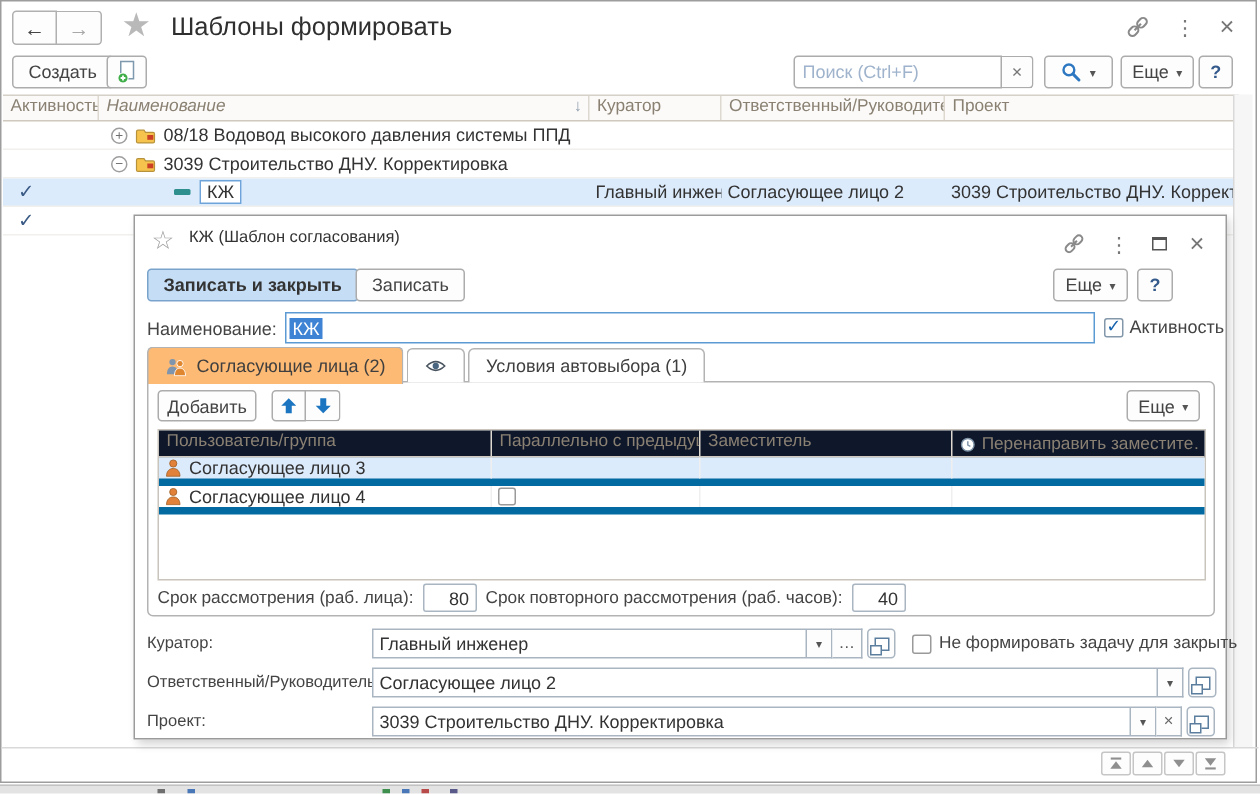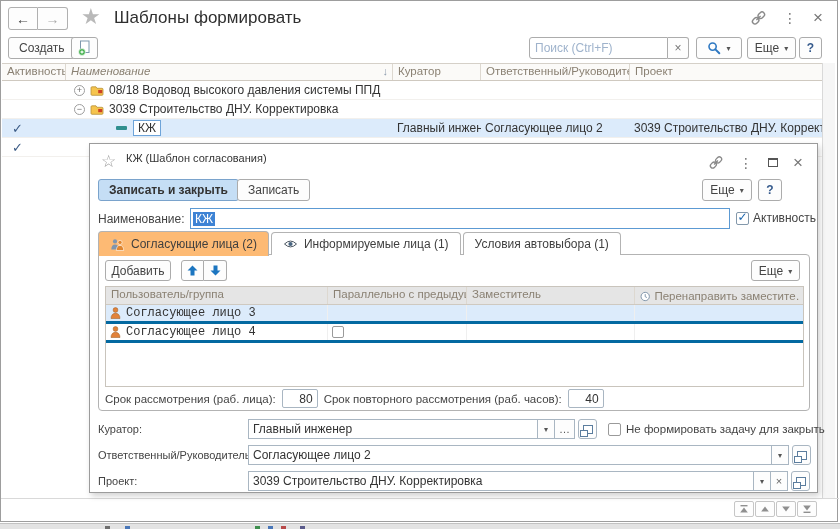--- a/index.html
+++ b/index.html
@@ -85,24 +85,24 @@
   .tab{display:inline-flex;align-items:center;gap:6px;border:1px solid #b3b3b3;border-bottom:none;border-radius:4px 4px 0 0;background:#fff;height:23px;padding:0 11px;margin-right:2px;color:#3f3f3f;white-space:nowrap;box-sizing:border-box;}
   .tab.active{height:25px;margin-bottom:-1px;background:#fdba74;z-index:3;}
   .tabpanel{position:absolute;left:8px;top:110px;width:712px;height:157px;border:1px solid #b3b3b3;border-radius:0 4px 4px 4px;box-sizing:border-box;background:#fff;z-index:1;}
   .tp-add{position:absolute;left:6px;top:5px;width:66px;height:21px;}
   .arrgroup{position:absolute;left:82px;top:5px;display:flex;}
   .arrbtn{width:23px;height:21px;background:#fdfdfd;border:1px solid var(--border);display:flex;align-items:center;justify-content:center;box-sizing:border-box;}
   .arrbtn:first-child{border-radius:3px 0 0 3px;} .arrbtn:last-child{border-left:none;border-radius:0 3px 3px 0;}
   .tp-more{position:absolute;right:9px;top:5px;width:49px;height:21px;}
 
   .itable{position:absolute;left:6px;top:31px;width:699px;height:101px;border:1px solid #c9c4bc;box-sizing:border-box;background:#fff;}
-  .ithead{display:flex;height:18px;background:#e5e5e5;border-bottom:1px solid #cfc9c0;font-size:11.5px;color:var(--hdrtext);box-sizing:border-box;}
+  .ithead{display:flex;height:18px;background:#0f172a;border-bottom:1px solid #cfc9c0;font-size:11.5px;color:var(--hdrtext);box-sizing:border-box;}
   .ithead .hcell{border-right:1px solid #ddd8d0;}
   .ic1{width:222px;} .ic2{width:139px;} .ic3{width:168px;} .ic4{flex:1;border-right:none!important;display:flex;align-items:center;gap:4px;}
-  .itrow{display:flex;height:19px;align-items:flex-end;border-bottom:3px solid #0369a1;box-sizing:border-box;font-family:Liberation Mono, monospace;}
+  .itrow{display:flex;height:19px;align-items:flex-end;border-bottom:5px solid #0369a1;box-sizing:border-box;}
   .itrow.sel{background:var(--selection);}
   .itrow .cell{border-right:1px solid #efefef;height:100%;display:flex;align-items:center;}
   .itrow .cell:last-child{border-right:none;}
 
   .srok{position:absolute;left:6px;top:134px;display:flex;align-items:center;gap:6px;color:#444;white-space:nowrap;font-size:11.5px;}
   .numinput{width:36px;height:19px;border:1px solid var(--inputborder);border-radius:2px;box-sizing:border-box;text-align:right;padding:0 4px;font-size:12px;color:#333;outline:none;}
 
   
   .frow{position:absolute;left:0;width:729px;height:22px;}
   .flabel{position:absolute;left:8px;top:4px;font-size:11px;color:#444;white-space:nowrap;}
@@ -305,21 +305,20 @@
           <circle cx="10" cy="4.4" r="2.1" fill="#e0862f" stroke="#fff" stroke-width="0.6"></circle>
           <path d="M6.3 12.5 C6.3 9.2 7.8 7.4 10 7.4 C12.2 7.4 13.7 9.2 13.7 12.5 Z" fill="#e0862f" stroke="#fff" stroke-width="0.6"></path>
         </svg>
         <span>Согласующие лица (2)</span>
       </div>
       <div class="tab">
         <svg width="15" height="10" viewBox="0 0 14 10">
           <path d="M1 5 Q7 -0.8 13 5 Q7 10.8 1 5 Z" fill="#fff" stroke="#4a5560" stroke-width="1"></path>
           <circle cx="7" cy="5" r="2.1" fill="#4a6580"></circle>
         </svg>
-        <span>Информируемые лица (1)</span>
       </div>
       <div class="tab">
         <span>Условия автовыбора (1)</span>
       </div>
     </div>
 
     <div class="tabpanel">
       <div class="btn tp-add">
           <span>Добавить</span>
         </div>

